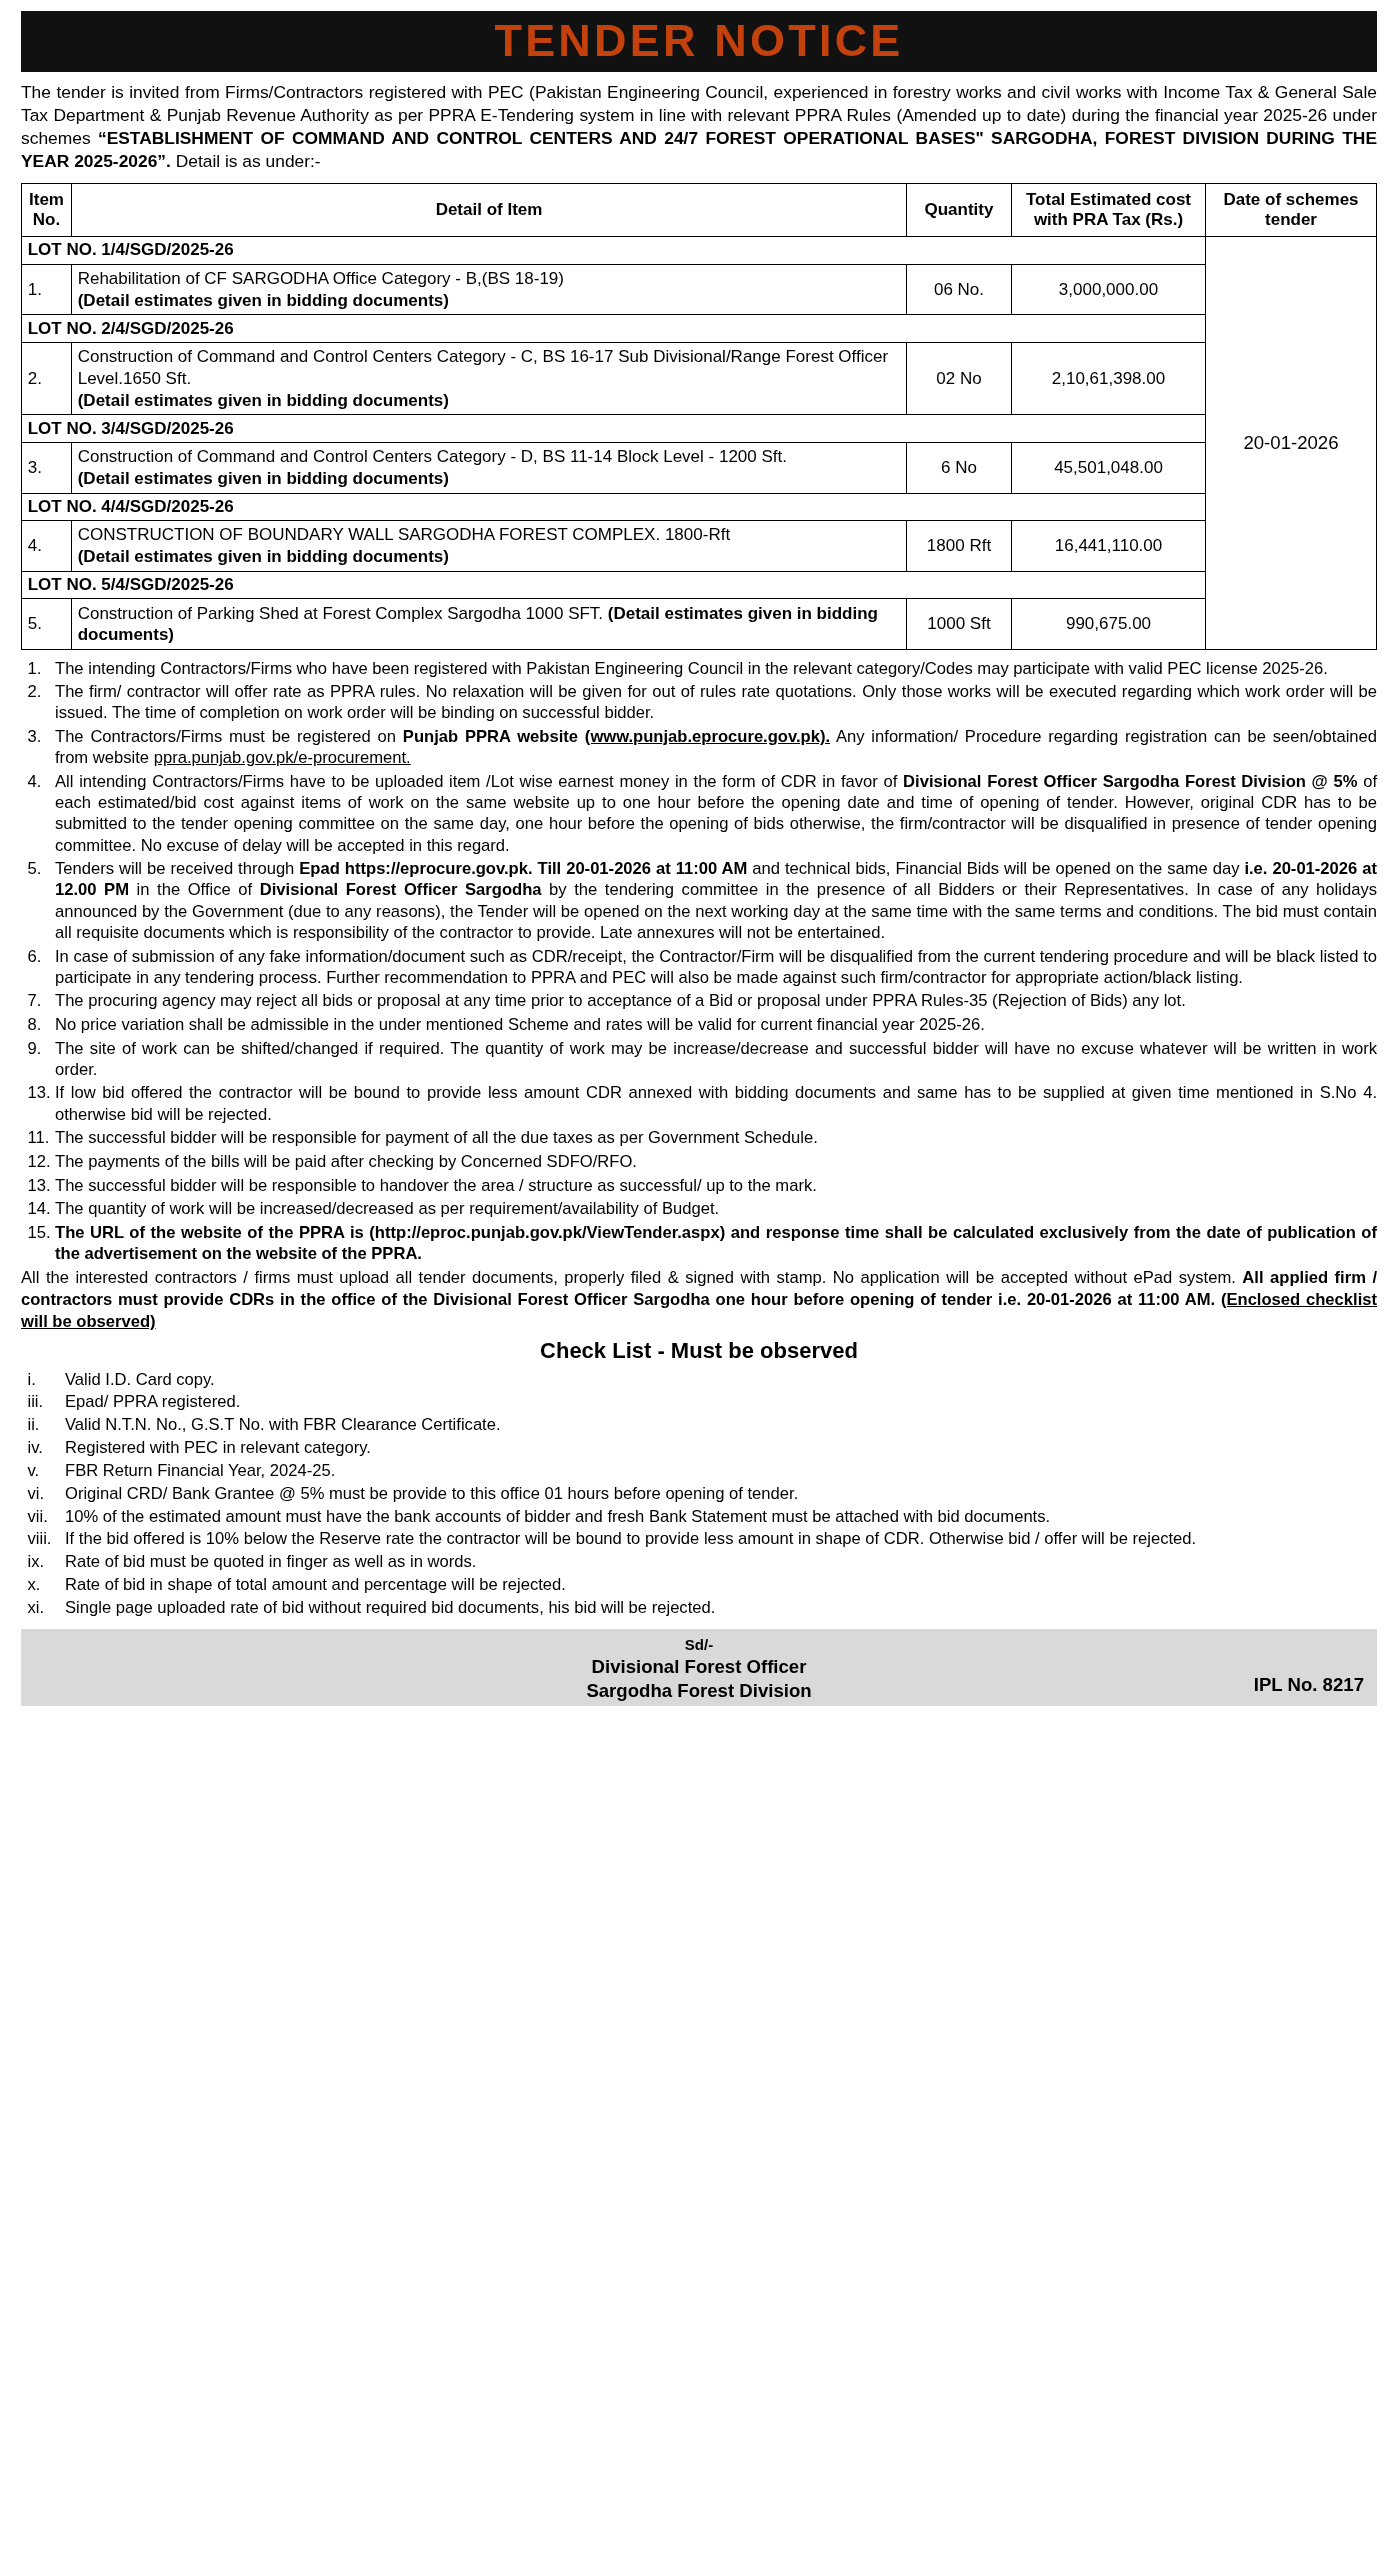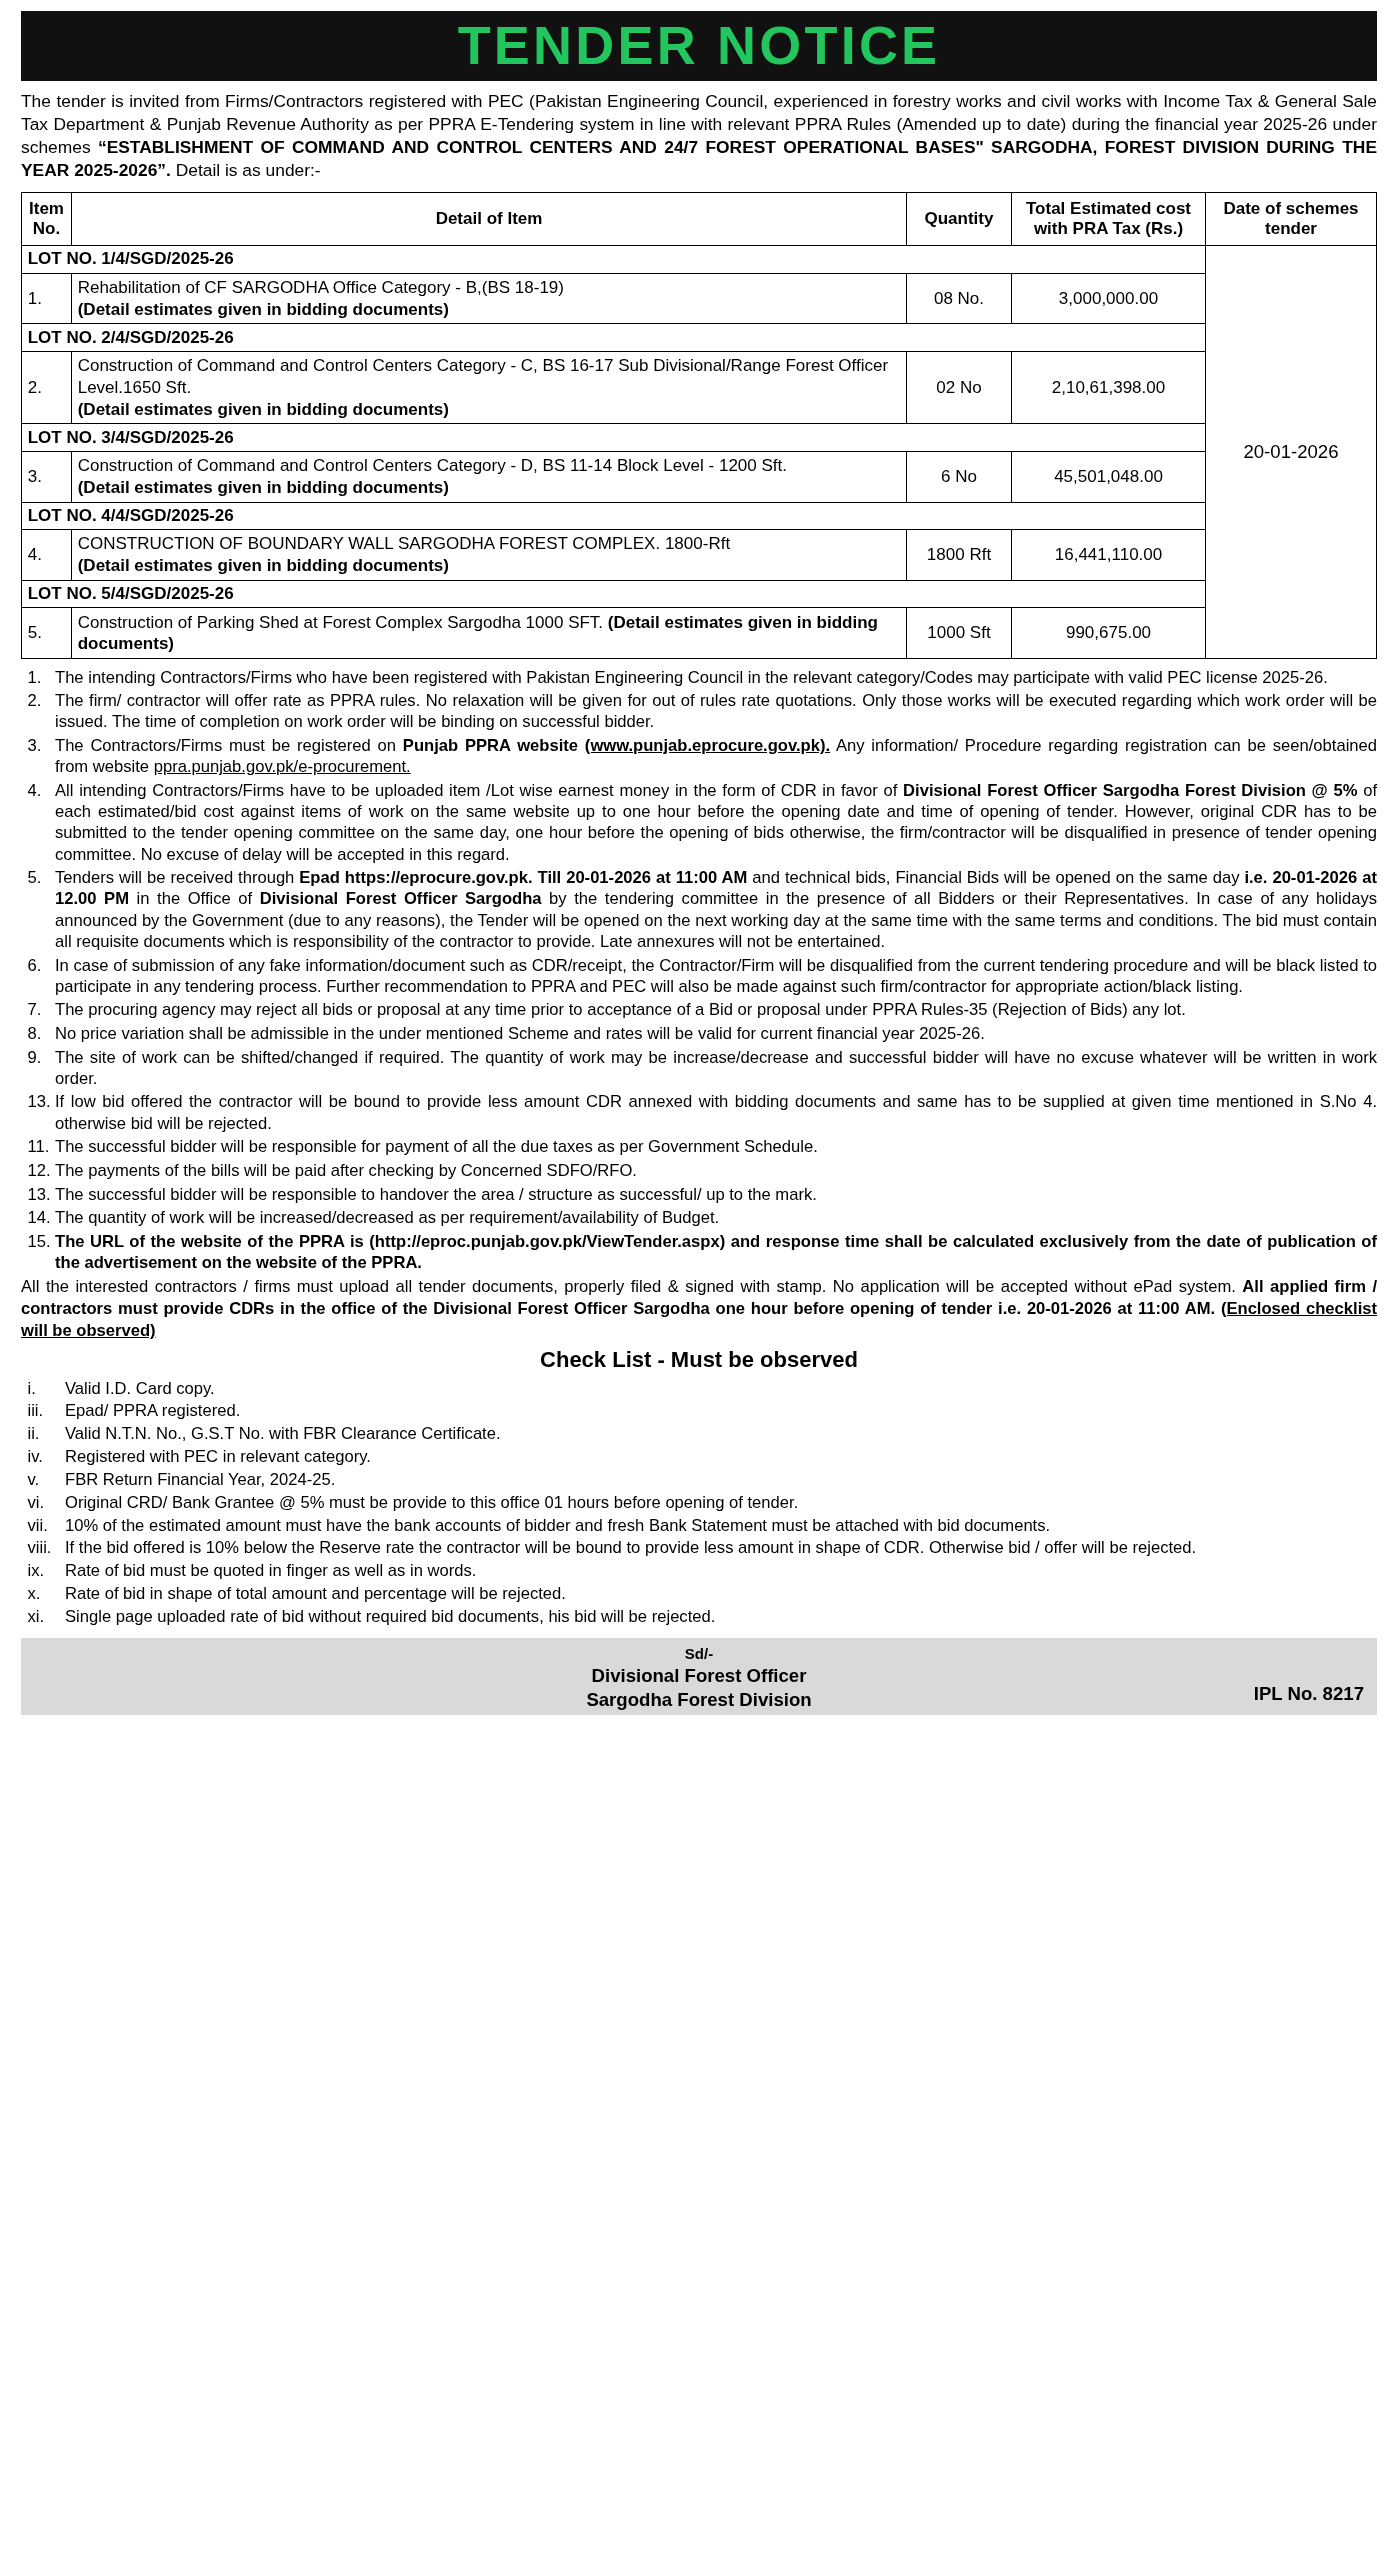--- a/index.html
+++ b/index.html
@@ -10,25 +10,25 @@
     font-family: "Liberation Sans", sans-serif;
     color: #000000;
   }
   .page {
     width: 1398px;
     padding: 11.3px 21px 0 21px;
   }
   
   .banner {
     background: #111111;
-    color: #22c55e;
+    color: #c2410c;
     text-align: center;
     padding: 6.5px 0 9.7px 0;
     letter-spacing: 3.2px;
-    font-size: 54px;
+    font-size: 45px;
     font-weight: bold;
     line-height: 1.0;
   }
   
   .intro {
     font-size: 17.4px;
     line-height: 1.32;
     text-align: justify;
     margin: 9px 0 9.7px 0;
   }
@@ -167,21 +167,21 @@
       </tr>
     </thead>
     <tbody id="items-body">
         <tr>
           <td class="lot" colspan="4">LOT NO. 1/4/SGD/2025-26</td>
           <td class="datecell" rowspan="10">20-01-2026</td>
         </tr>
         <tr>
           <td class="num">1.</td>
           <td class="det"><span>Rehabilitation of CF SARGODHA Office Category - B,(BS 18-19)</span><br><b>(Detail estimates given in bidding documents)</b></td>
-          <td class="ctr">08 No.</td>
+          <td class="ctr">06 No.</td>
           <td class="ctr">3,000,000.00</td>
         </tr>
         <tr>
           <td class="lot" colspan="4">LOT NO. 2/4/SGD/2025-26</td>
         </tr>
         <tr>
           <td class="num">2.</td>
           <td class="det"><span>Construction of Command and Control Centers Category - C, BS 16-17 Sub Divisional/Range Forest Officer Level.1650 Sft.</span><br><b>(Detail estimates given in bidding documents)</b></td>
           <td class="ctr">02 No</td>
           <td class="ctr">2,10,61,398.00</td>

